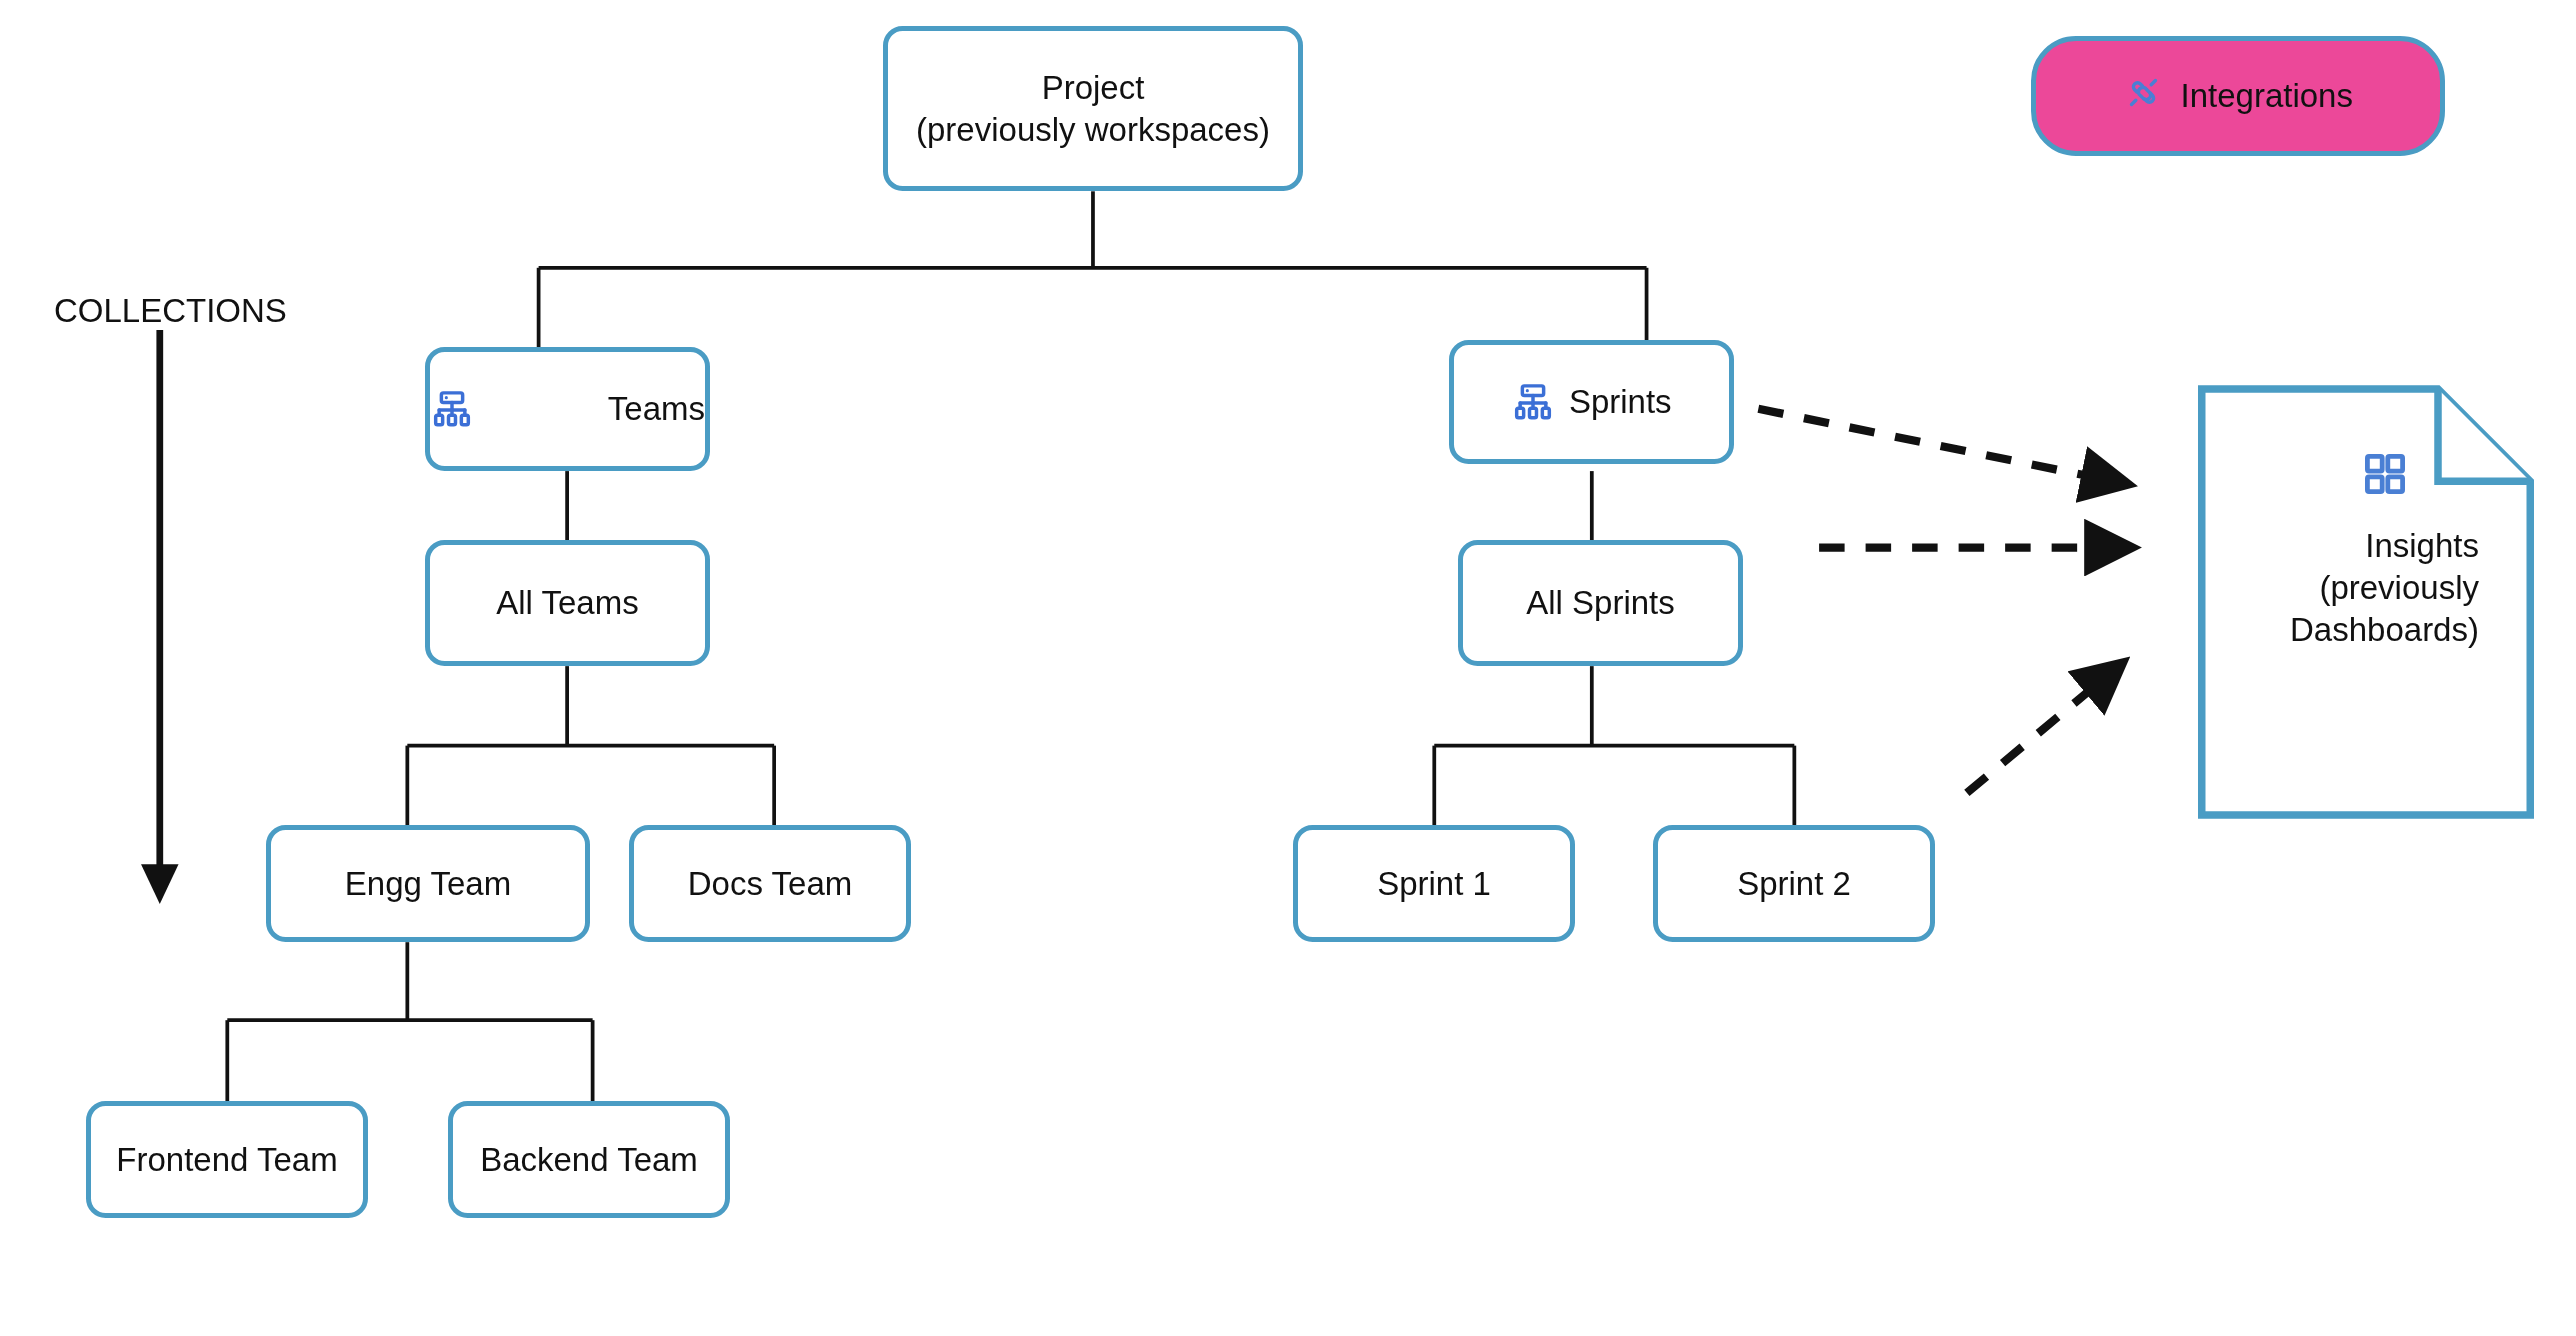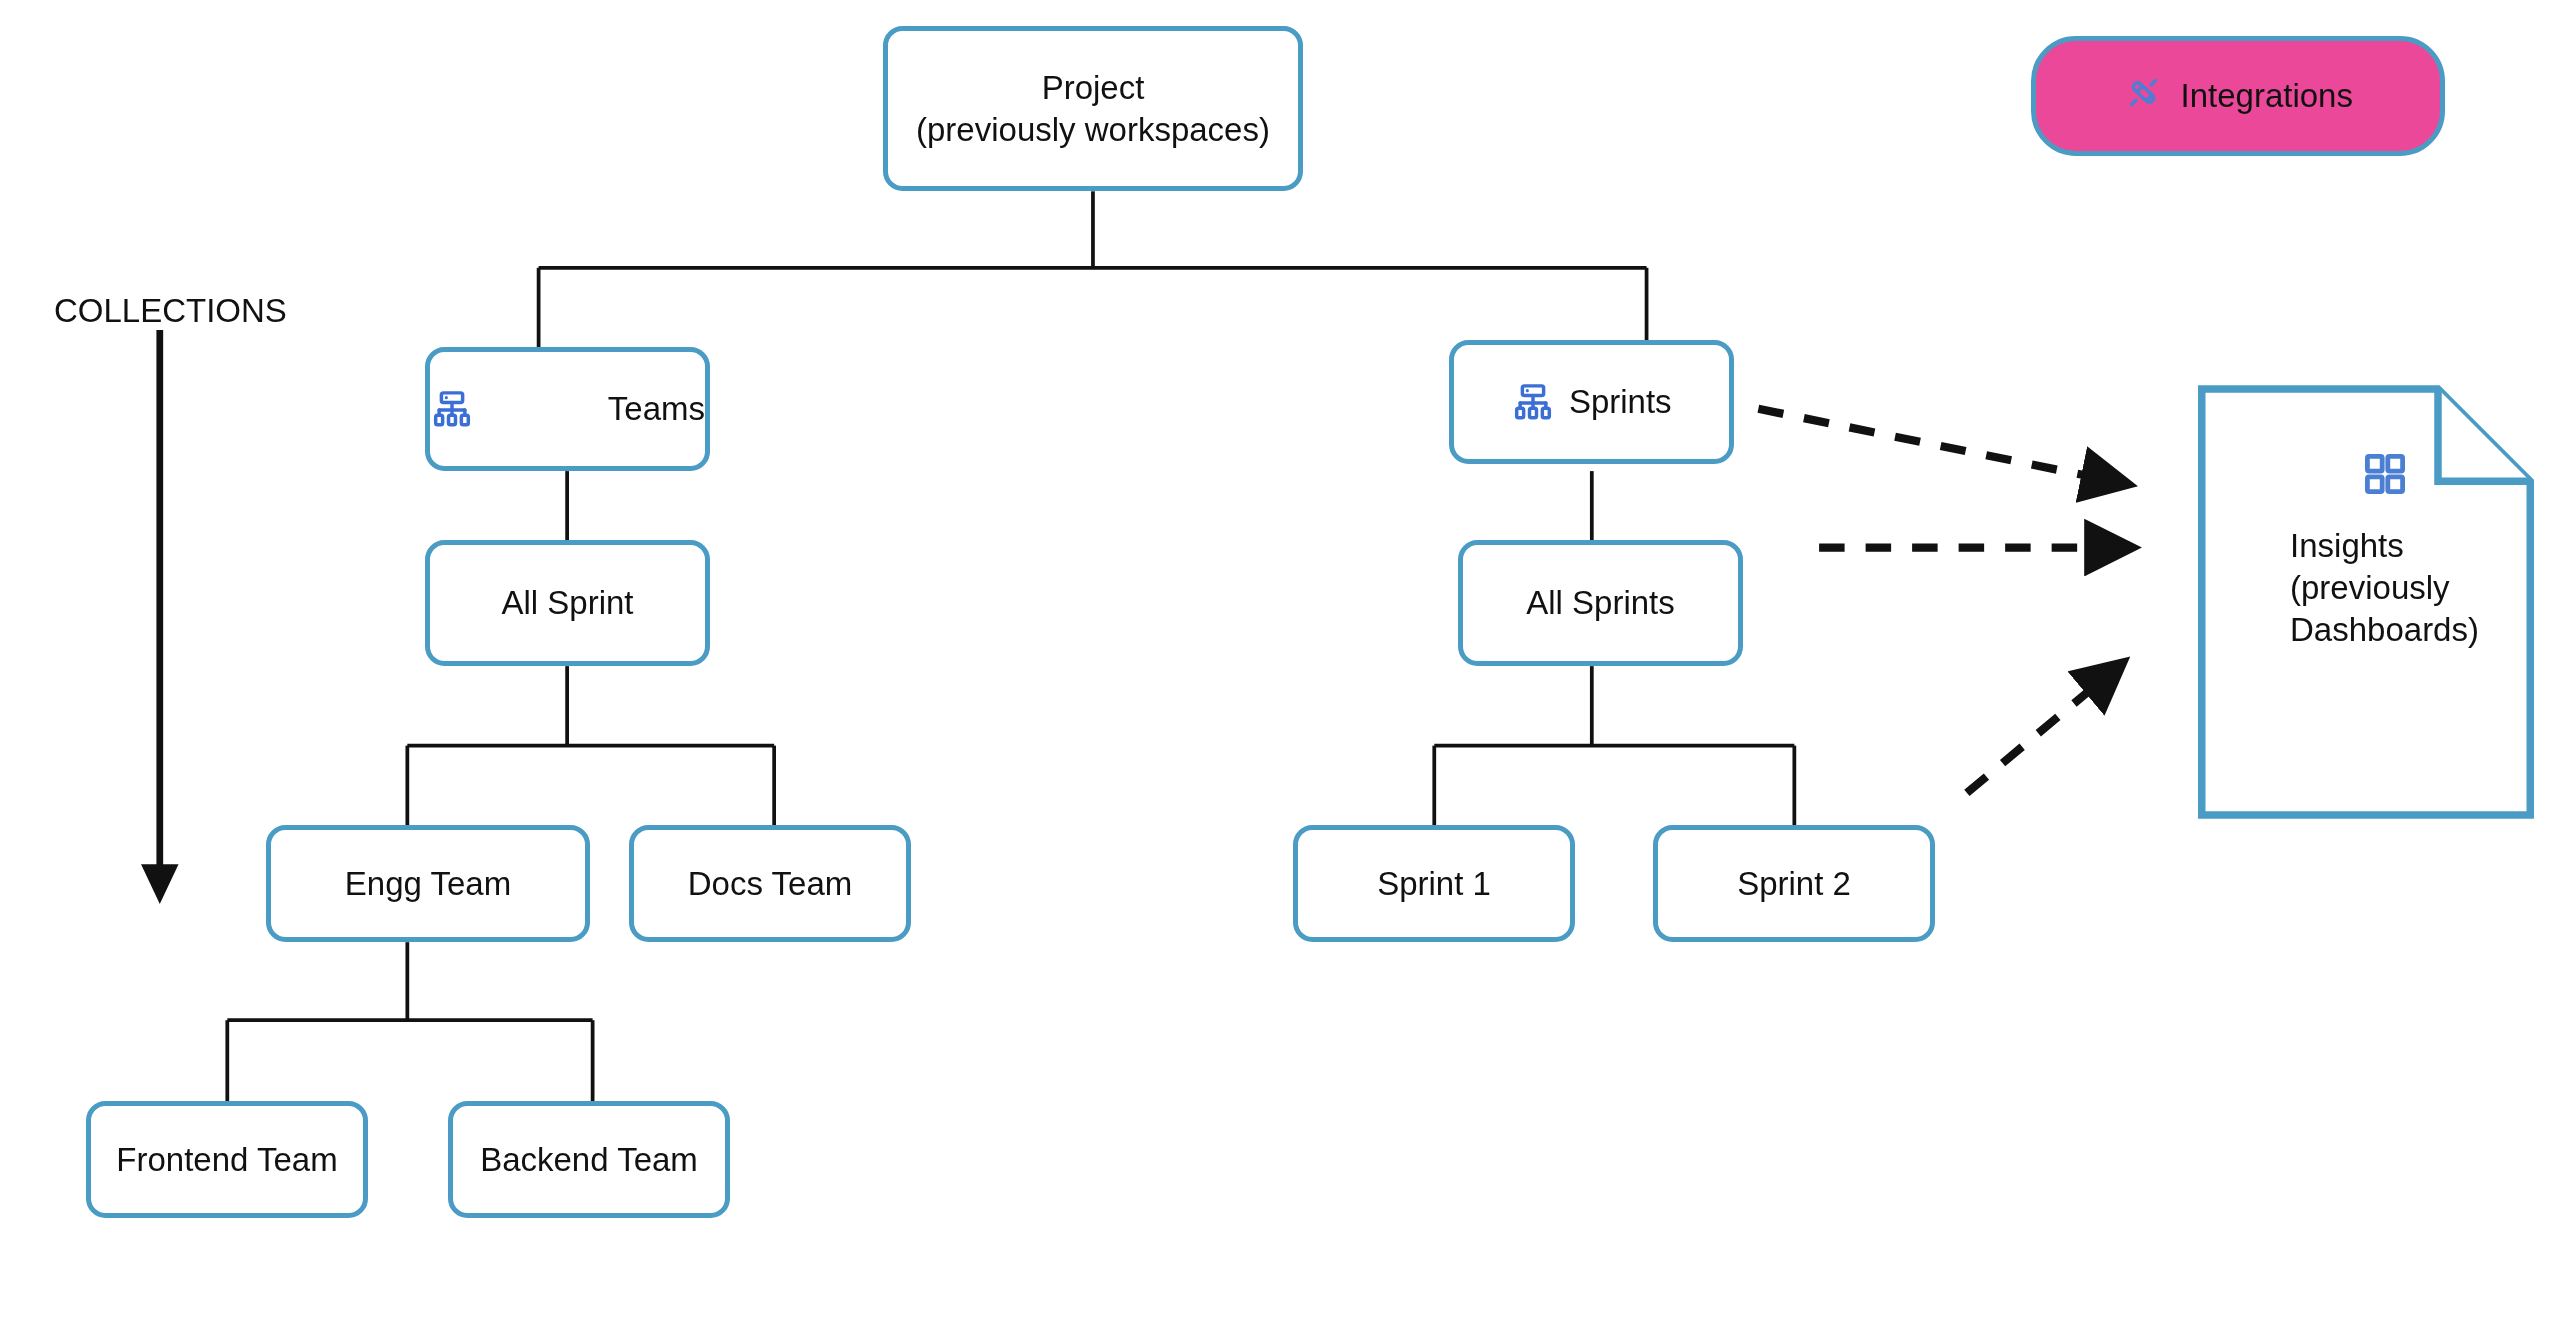--- a/index.html
+++ b/index.html
@@ -91,21 +91,21 @@
     left: 0;
     right: 0;
     top: 65px;
     display: flex;
     flex-direction: column;
     align-items: center;
     gap: 16.5px;
     color: #111111;
     font-size: 33px;
     line-height: 1.28;
-    text-align: left;
+    text-align: right;
     margin-left: 37px;
   }
   .doc .doc-content .doc-label {
     white-space: pre-line;
   }
 
   
   .plain-text {
     position: absolute;
     color: #111111;
@@ -216,21 +216,21 @@
         <path d="M19 12.6 L19 15.4"></path>
         <rect x="3.1" y="15.4" width="3.8" height="5.2" rx="1"></rect>
         <rect x="10.1" y="15.4" width="3.8" height="5.2" rx="1"></rect>
         <rect x="17.1" y="15.4" width="3.8" height="5.2" rx="1"></rect>
       </svg>
     </span>
     <span class="label">Sprints</span>
   </div>
 
   <div class="node" style="left:425px; top:540px; width:285px; height:126px;">
-    <span class="label">All Sprint</span>
+    <span class="label">All Teams</span>
   </div>
 
   <div class="node" style="left:1449px; top:540px; width:285px; height:126px;margin-left:9px;">
     <span class="label">All Sprints</span>
   </div>
 
   <div class="node" style="left:266px; top:825px; width:324px; height:117px;text-align:right;">
     <span class="label">Engg Team</span>
   </div>
 

